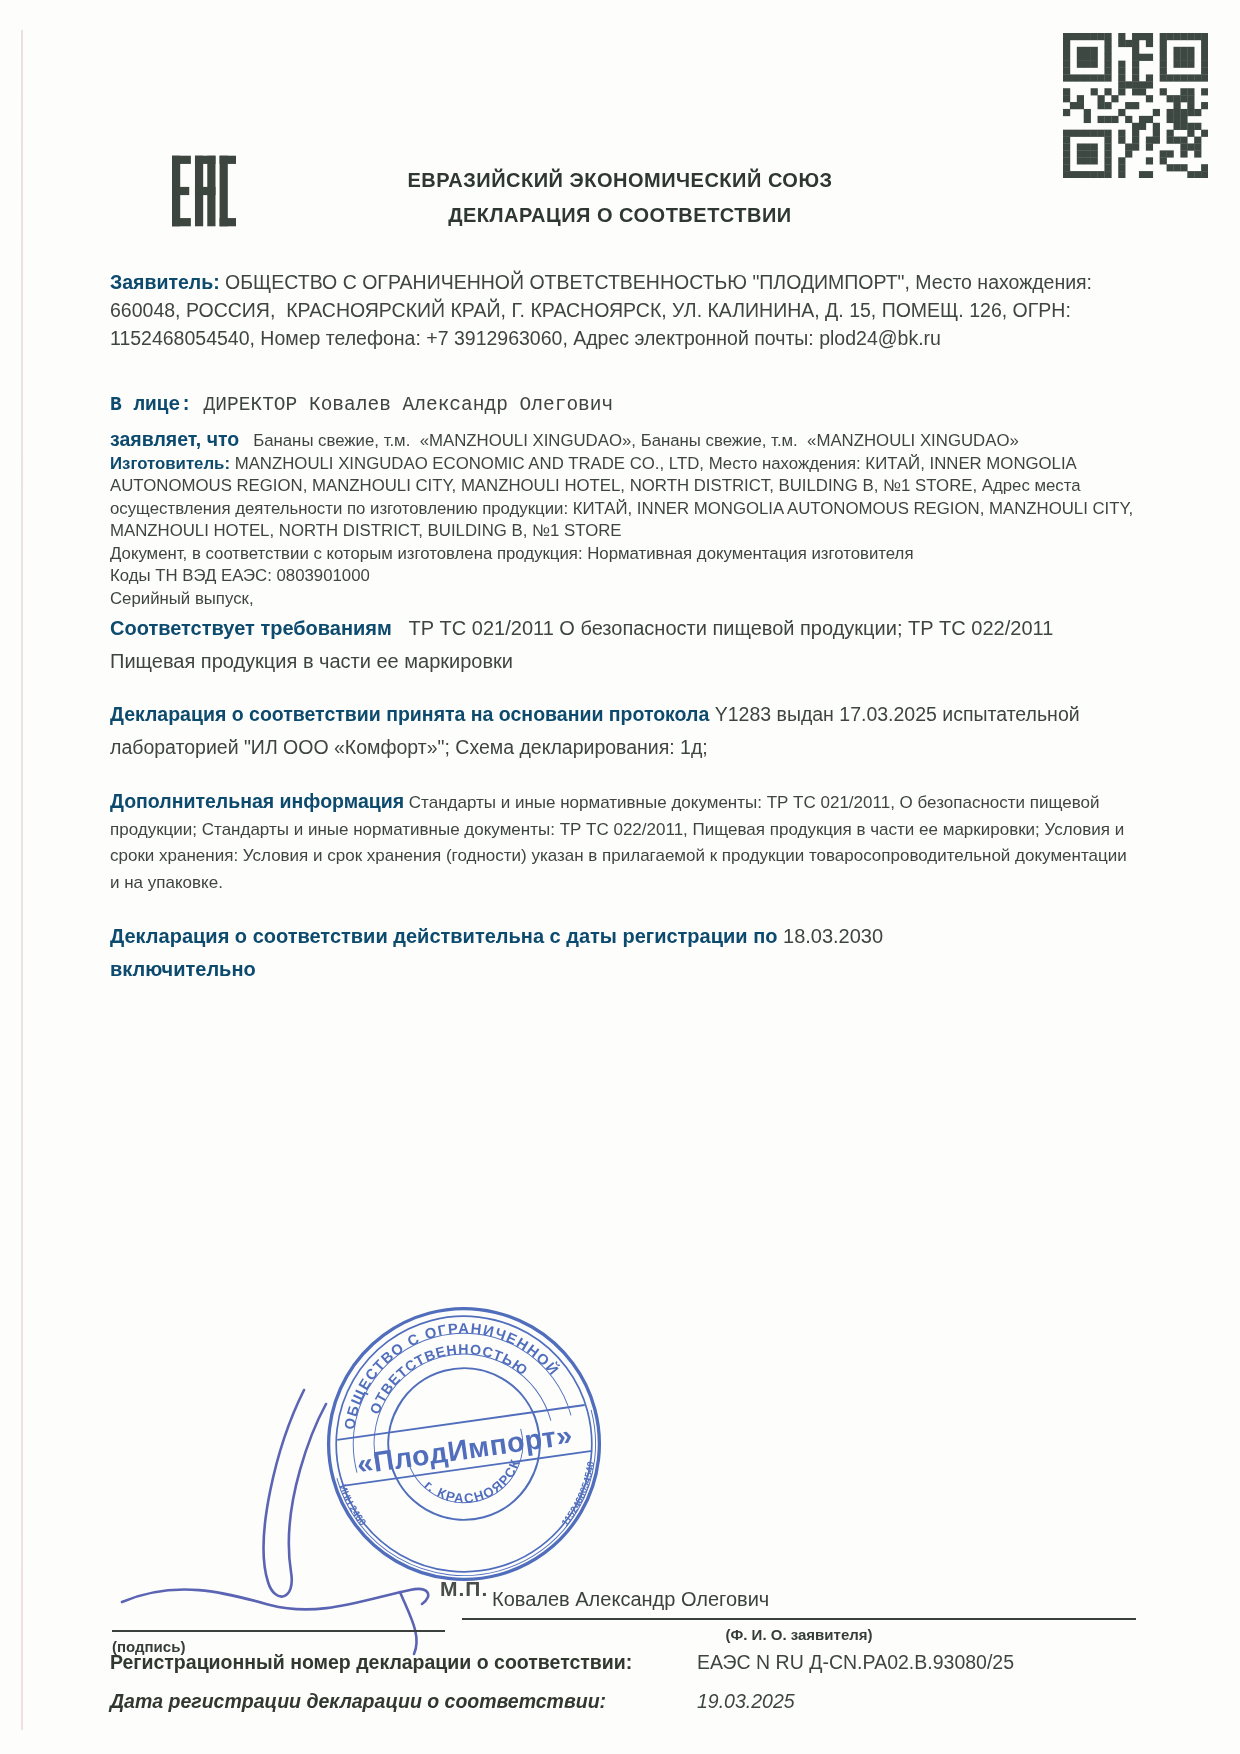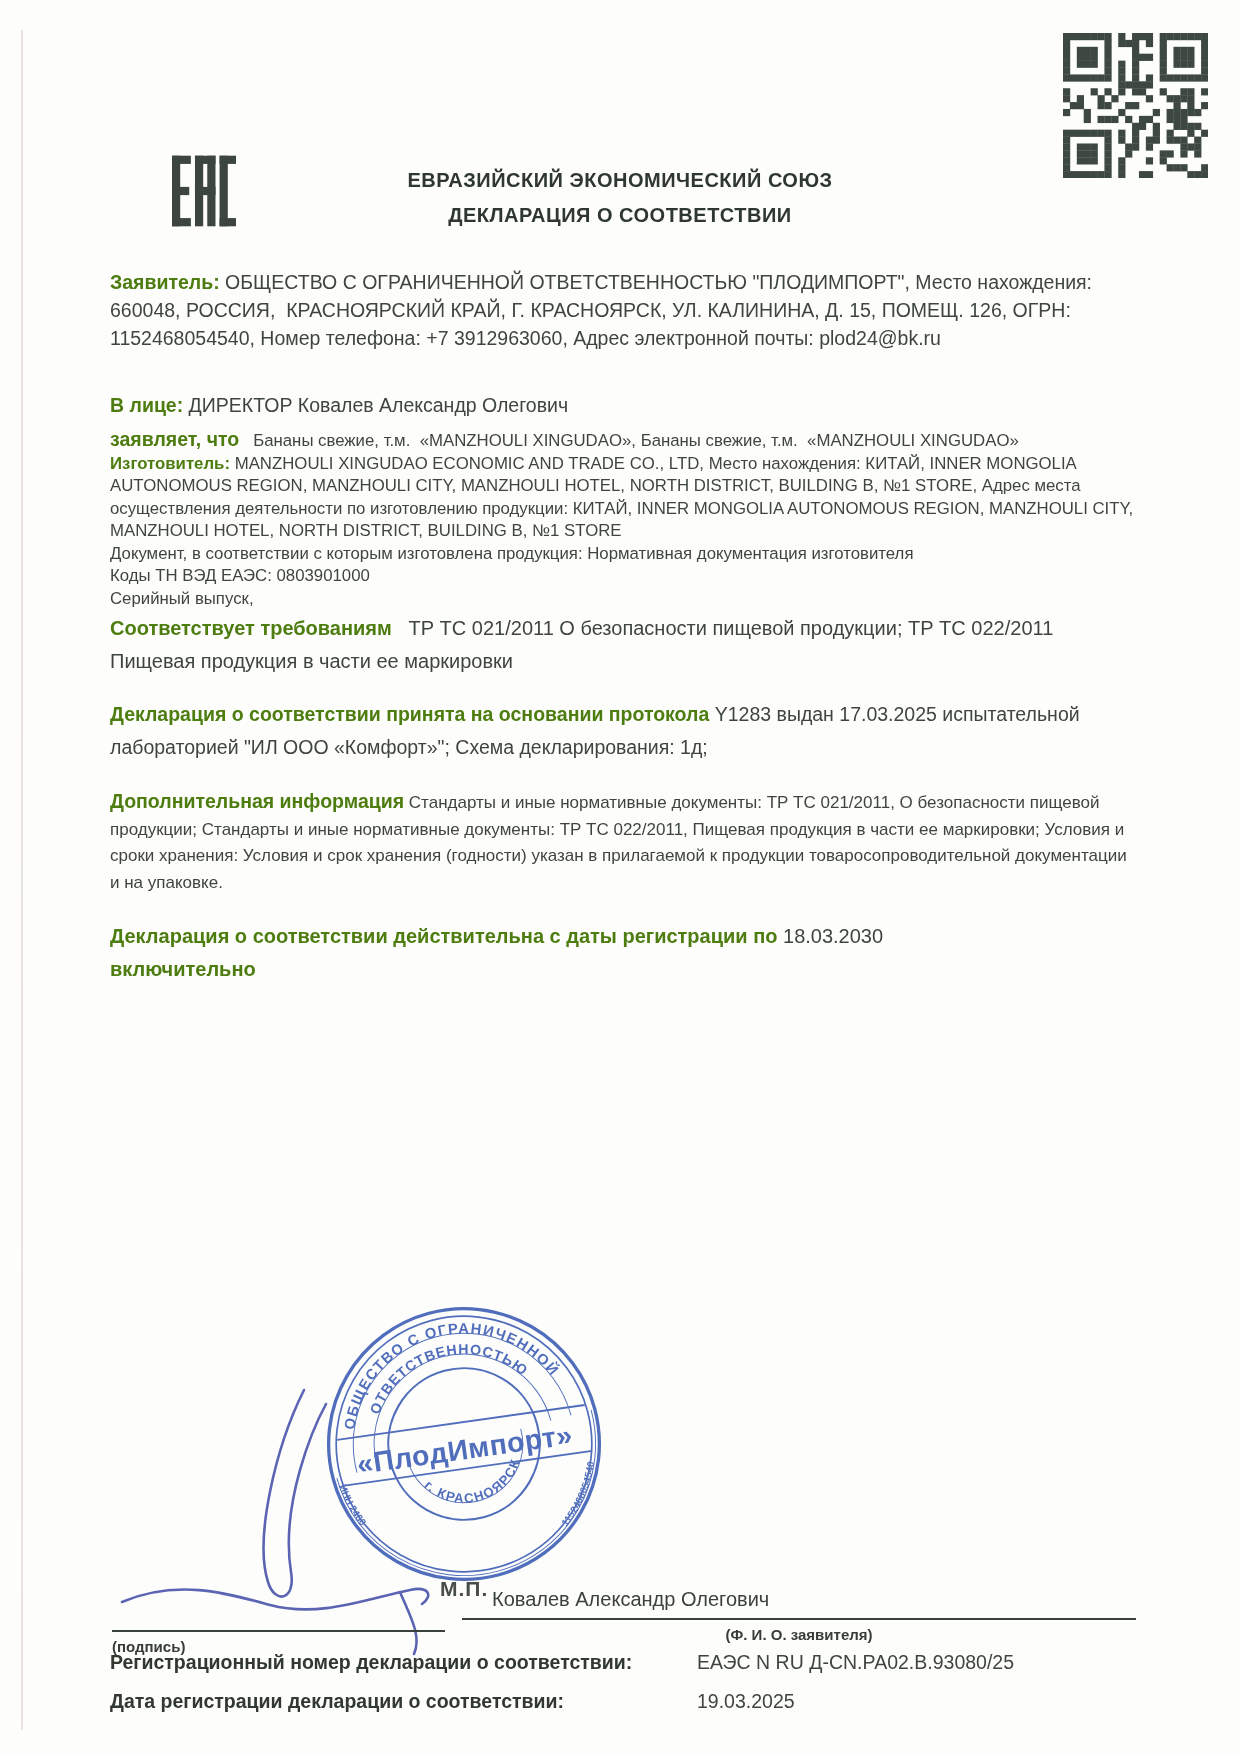--- a/index.html
+++ b/index.html
@@ -11,43 +11,43 @@
   .artifact-line{position:absolute;left:21px;top:30px;width:2px;height:1700px;
     background:linear-gradient(#d9b9c0,#cfc2c6,#e3bcc4);opacity:.45;}
   .eac-logo{position:absolute;left:172px;top:149px;}
   .title{position:absolute;left:250px;width:740px;text-align:center;
     font-weight:700;color:#2e3731;font-size:20px;letter-spacing:.5px;}
   #t1{top:169px;}
   #t2{top:204px;}
   .qr{position:absolute;left:1063px;top:33px;width:145px;height:145px;}
   .para{position:absolute;left:110px;width:1028px;white-space:pre-wrap;color:#3e453f;}
   #p1{top:268px;font-size:19.5px;line-height:28px;}
-  #p2{top:392px;font-size:19.5px;line-height:26px;}
+  #p2{top:392px;font-size:19.5px;line-height:26px;font-family:Liberation Mono, monospace;}
   #p3{top:428px;font-size:16.8px;line-height:22.5px;}
   #p4{top:612px;font-size:20px;line-height:33px;}
   #p5{top:698px;font-size:19.5px;line-height:33px;}
   #p6{top:788px;font-size:17px;line-height:26.5px;}
   #p7{top:920px;font-size:20px;line-height:33px;}
-  .b{font-weight:700;color:#4d7c0f;}
+  .b{font-weight:700;color:#0c4a6e;}
   .lead{font-size:19.5px;}
   .stamp{position:absolute;left:322px;top:1298px;opacity:.88;}
   .signature{position:absolute;left:108px;top:1368px;}
   .mp{position:absolute;left:440px;top:1577px;font-size:21px;font-weight:700;
       color:#474d48;letter-spacing:1px;}
   .sig-line{position:absolute;left:112px;top:1630px;width:333px;border-top:2px solid #3a413c;}
   .fio-line{position:absolute;left:462px;top:1618px;width:674px;border-top:2px solid #3a413c;}
   .sig-caption{position:absolute;left:112px;top:1638px;width:333px;text-align:left;
       font-size:15px;font-weight:700;color:#363d38;}
   .fio-caption{position:absolute;left:462px;top:1626px;width:674px;text-align:center;
       font-size:15px;font-weight:700;color:#363d38;}
   .applicant-name{position:absolute;left:492px;top:1588px;font-size:20px;color:#3b423c;}
   .foot-label{position:absolute;left:110px;font-size:19.5px;font-weight:700;color:#30382f;}
   .foot-value{position:absolute;left:697px;font-size:19.5px;color:#3e453f;}
   #fl1,#fv1{top:1651px;}
-  #fl2,#fv2{top:1690px;}
+  #fl2,#fv2{top:1690px;font-style:italic;}
 </style>
 </head>
 <body>
 
 <div class="page">
 
   <div class="artifact-line"></div>
 
   <svg class="eac-logo" width="64" height="84" viewBox="0 0 78 86" aria-label="ЕАС">
     <g fill="#3c463f">

